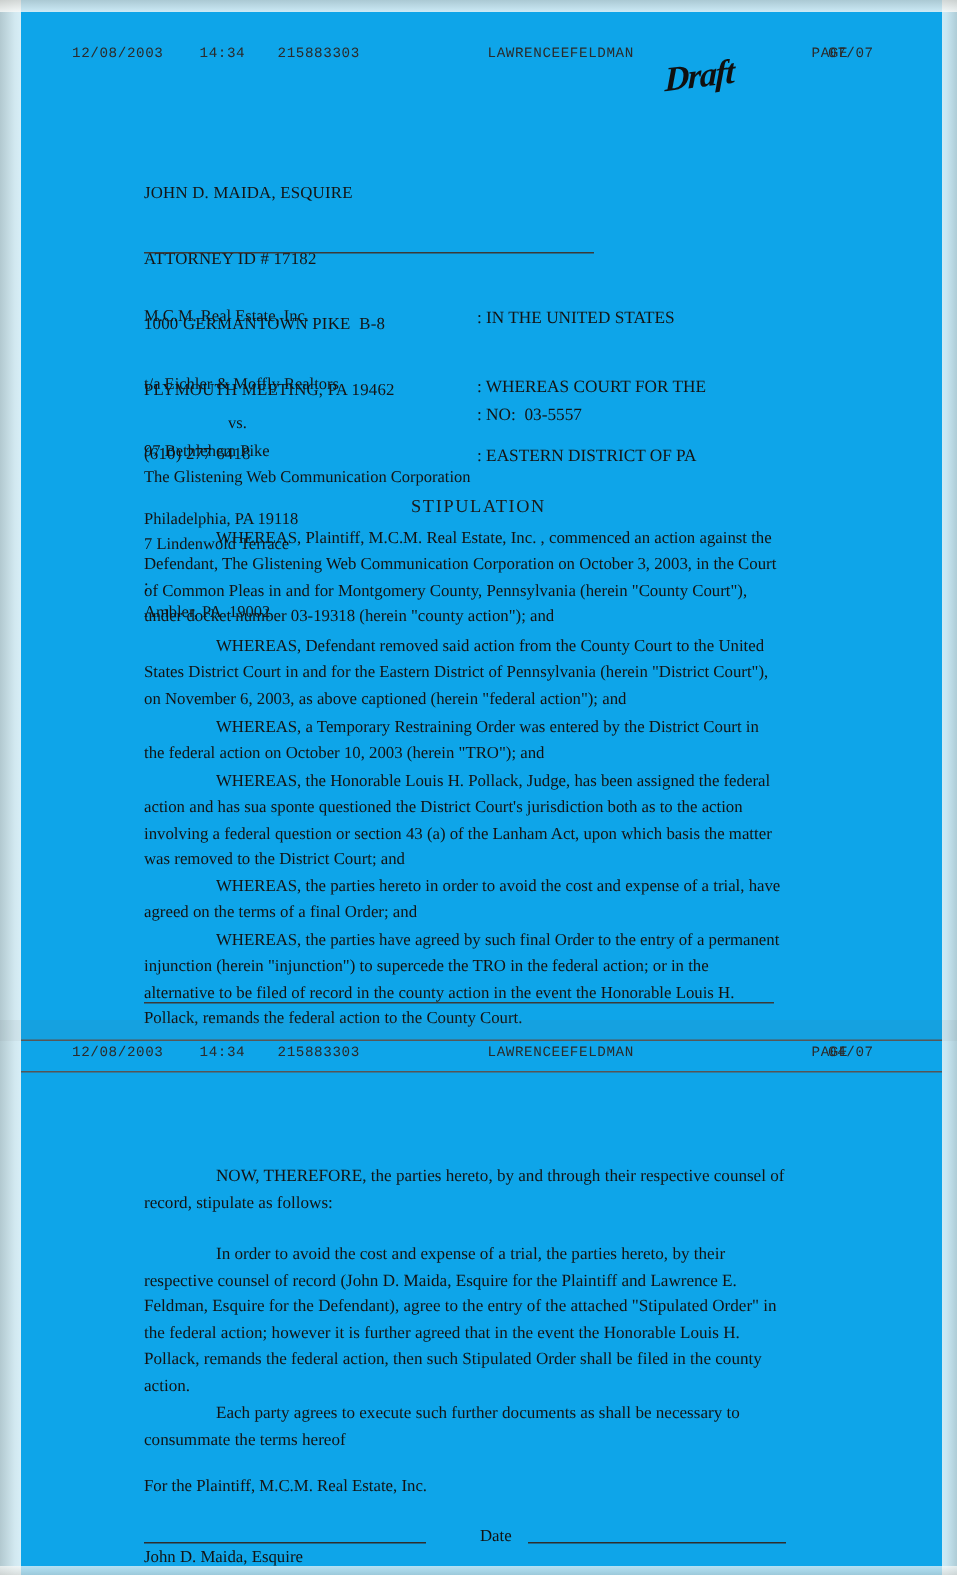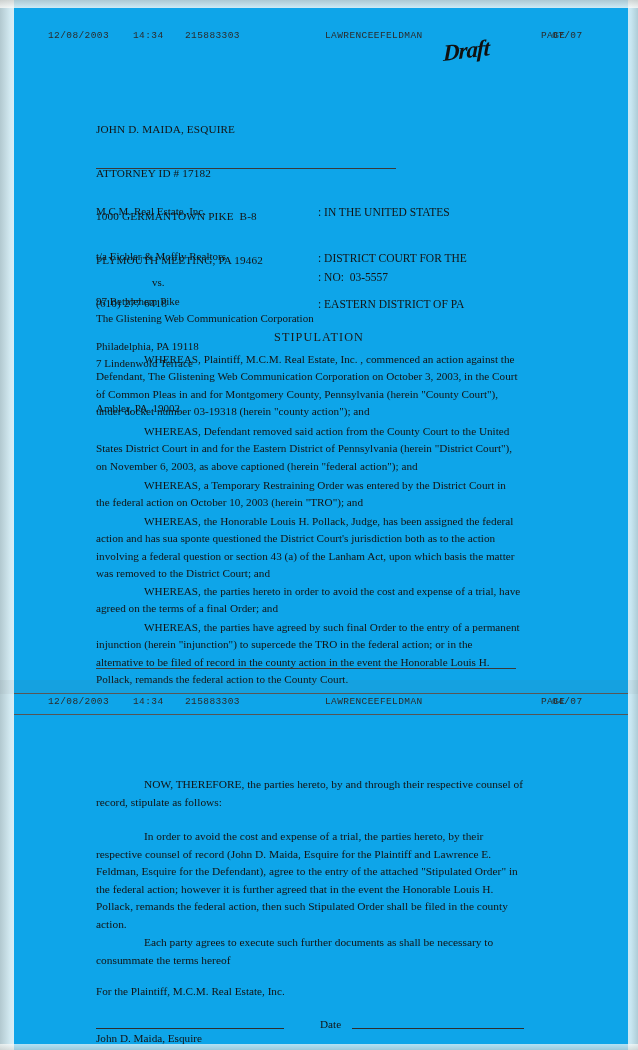--- a/index.html
+++ b/index.html
@@ -219,21 +219,21 @@
     <div class="blk caption-left">
       <div>M.C.M. Real Estate, Inc.</div>
       <div>t/a Eichler &amp; Moffly Realtors</div>
       <div>97 Bethlehem Pike</div>
       <div>Philadelphia, PA 19118</div>
       <div>:</div>
     </div>
 
     <div class="blk caption-right">
       <div>: IN THE UNITED STATES</div>
-      <div>: DISTRICT COURT FOR THE</div>
+      <div>: WHEREAS COURT FOR THE</div>
       <div>: EASTERN DISTRICT OF PA</div>
     </div>
 
     <div class="blk caption-vs">vs.</div>
     <div class="blk caption-docket">: NO:  03-5557</div>
 
     <div class="blk caption-defendant">
       <div>The Glistening Web Communication Corporation</div>
       <div>7 Lindenwold Terrace</div>
       <div>Ambler, PA  19002</div>

